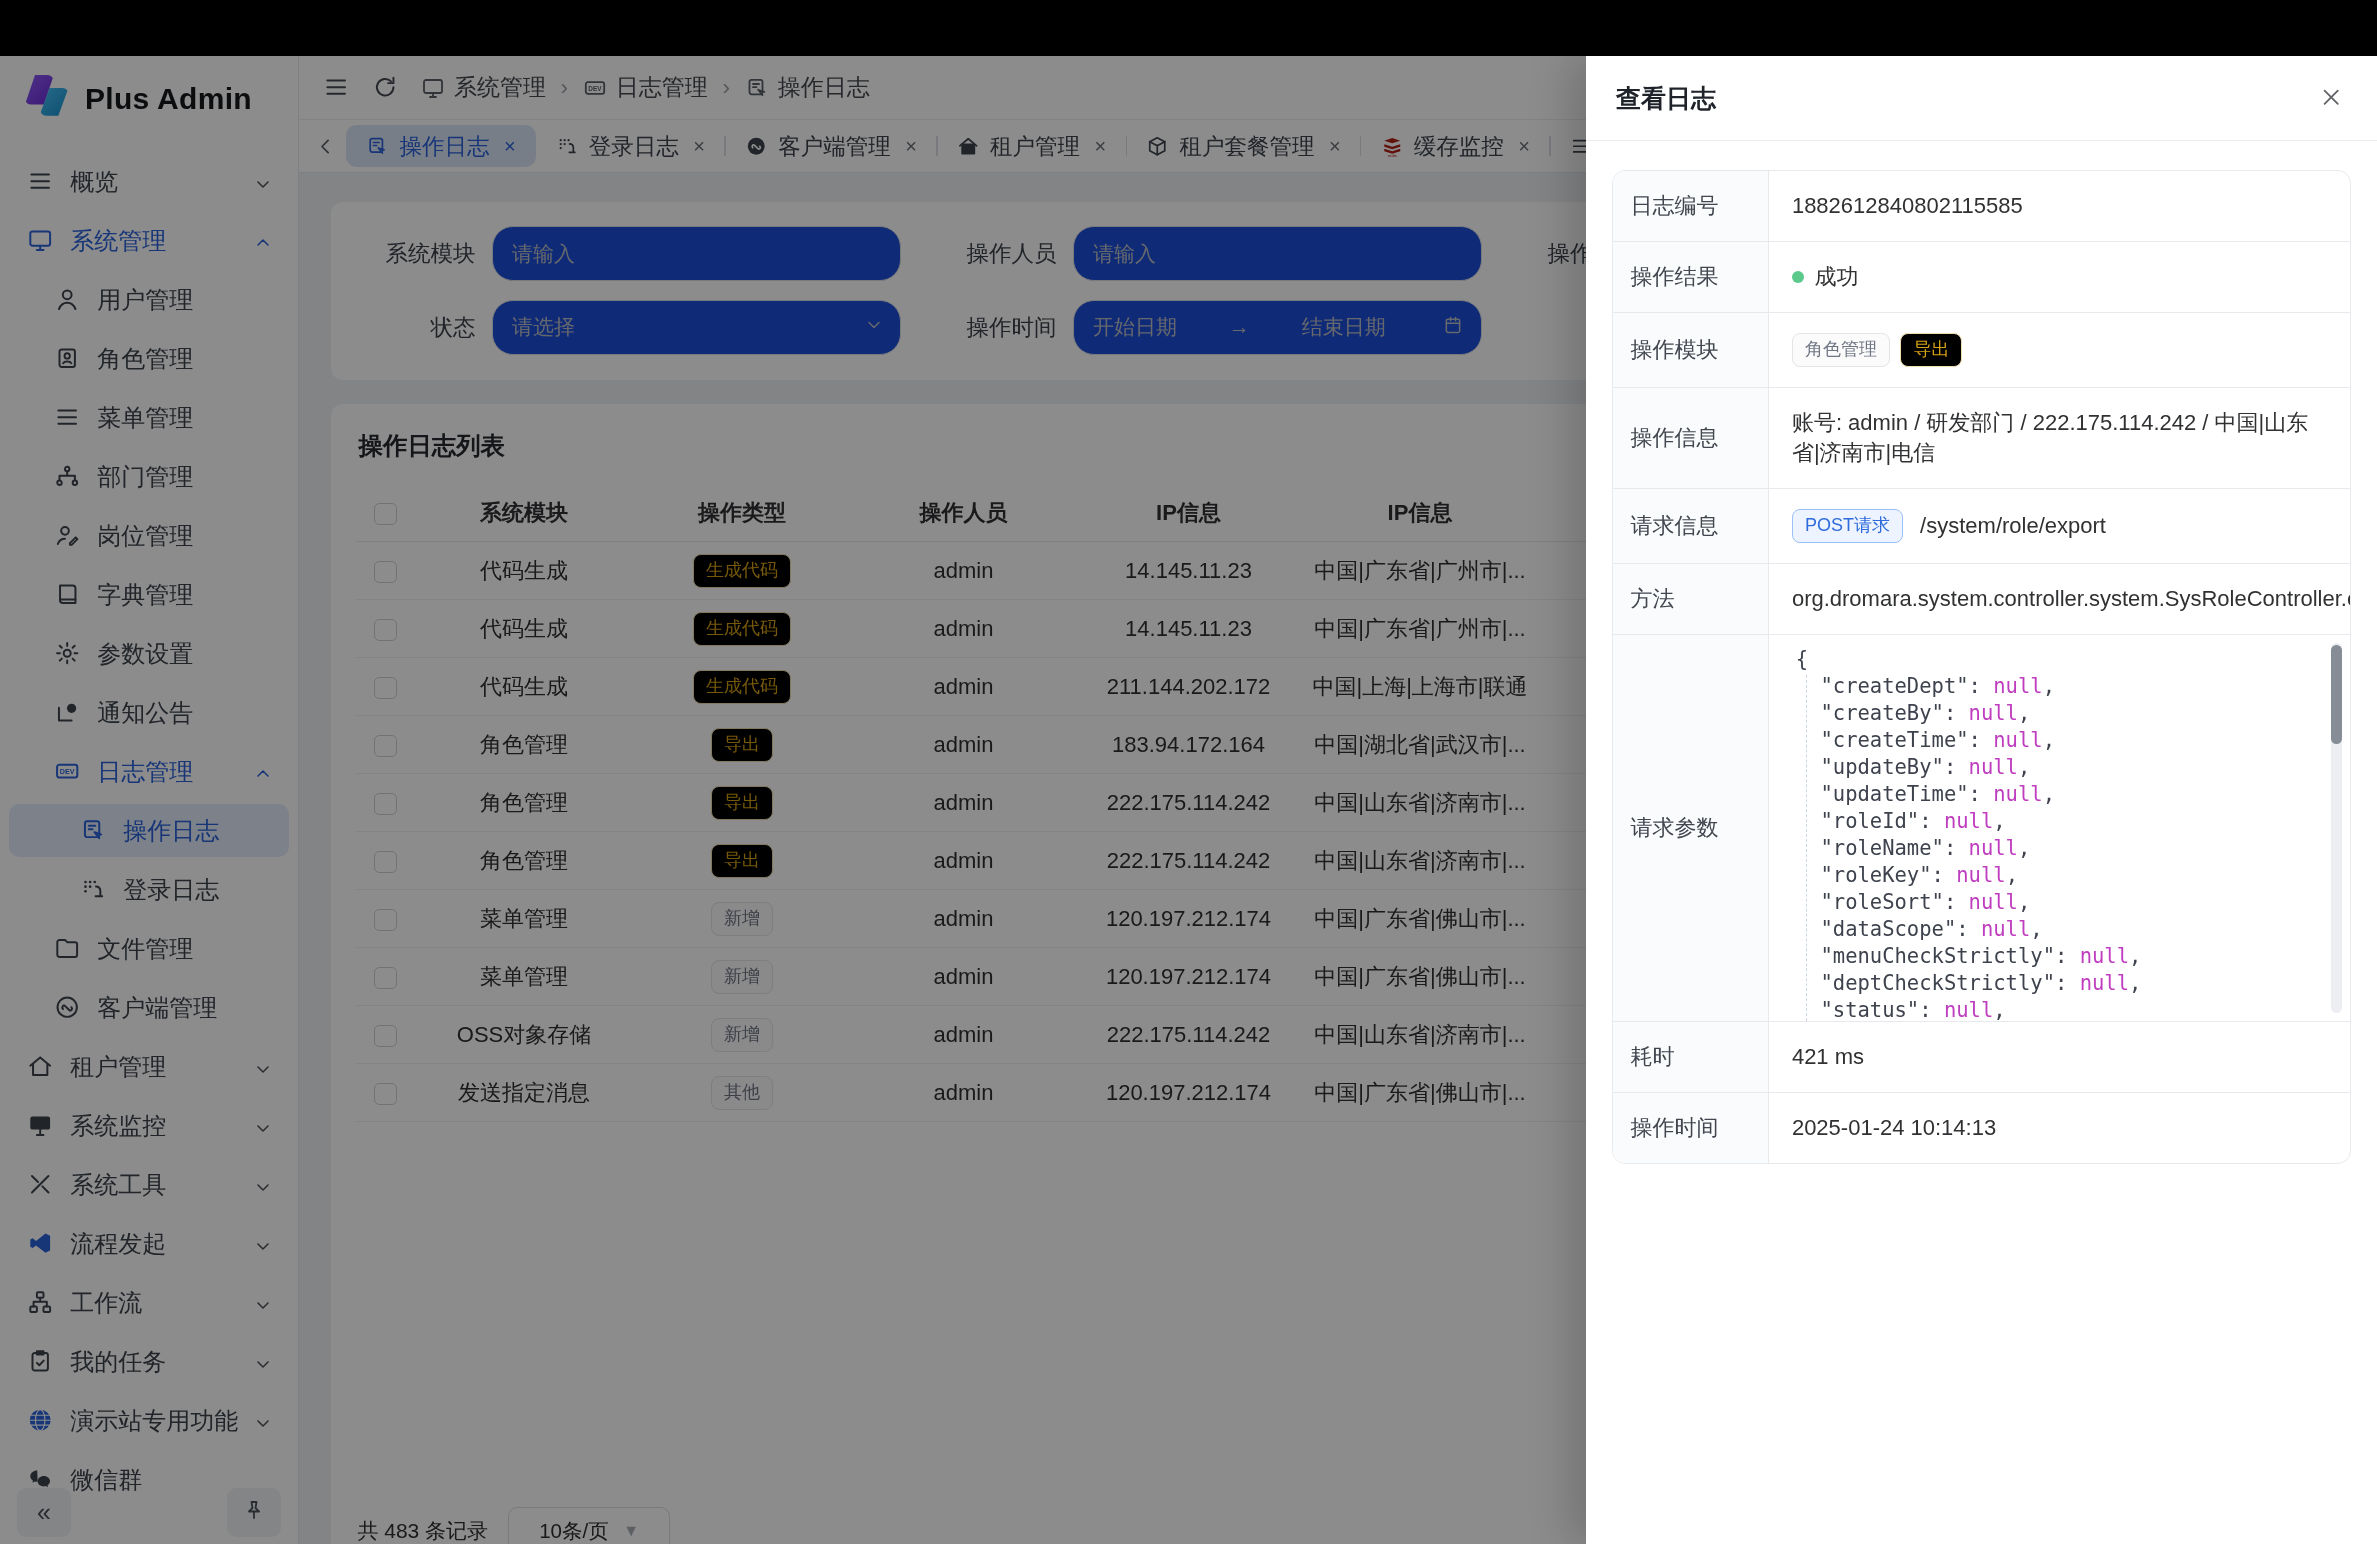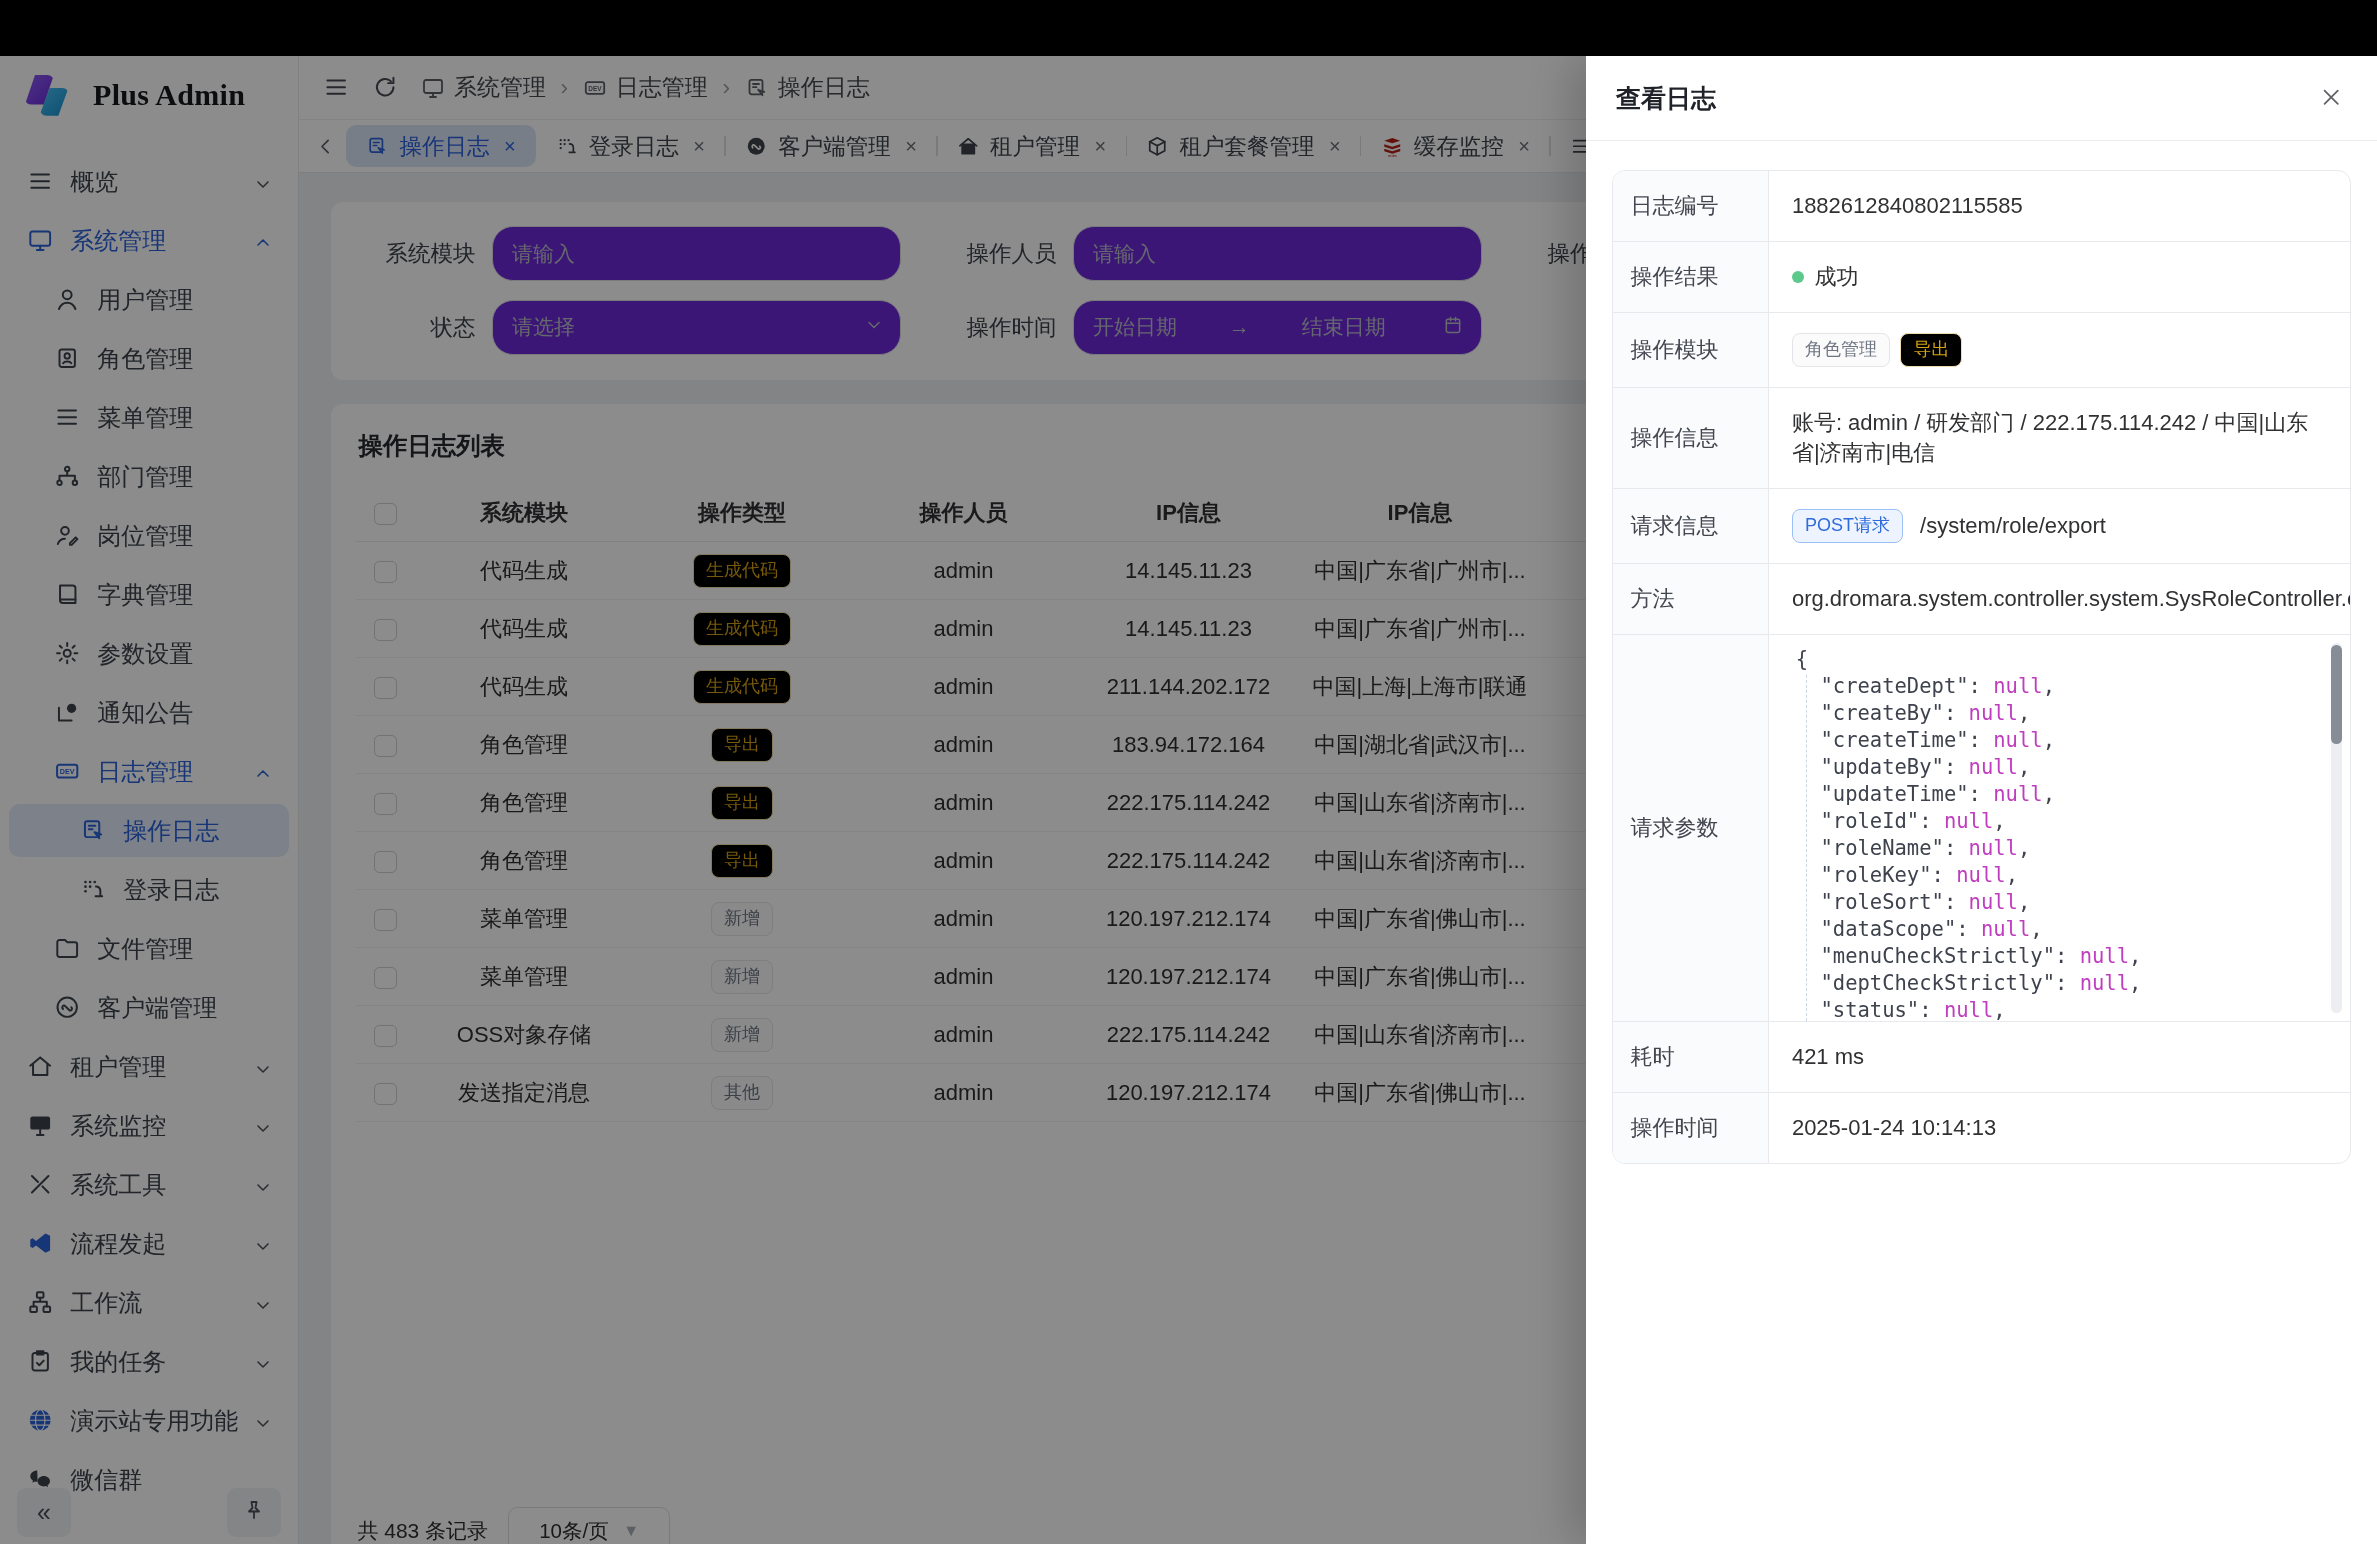--- a/index.html
+++ b/index.html
@@ -12,21 +12,21 @@
   }
   .app {
     position: absolute; left: 0; right: 0; top: 56px; bottom: 0;
     background: #eef1f5; display: flex;
   }
   
   .sidebar {
     width: 299px; background: #fff; border-right: 1.3px solid #e8eaed;
     position: relative; flex: none; overflow: hidden;
   }
-  .logo-row { display: flex; align-items: center; gap: 24px; padding: 18.5px 0 13.2px 25px; font-family: Liberation Serif, serif; }
+  .logo-row { display: flex; align-items: flex-end; gap: 16px; padding: 18.5px 0 13.2px 25px; }
   .logo-mark { width: 44px; height: 41px; position: relative; flex: none; }
   .logo-mark .tri1 { position:absolute; left:0; top:0; width:29px; height:30px;
     background: linear-gradient(135deg,#8b5cf6,#6d28d9); border-radius: 6.6px;
     clip-path: polygon(35% 0,100% 0,65% 100%,0 100%); }
   .logo-mark .tri2 { position:absolute; left:14.5px; top:13.2px; width:29px; height:28px;
     background: linear-gradient(135deg,#38bdf8,#0284c7); border-radius: 6.6px; opacity:.92;
     clip-path: polygon(35% 0,100% 0,65% 100%,0 100%); }
   .logo-text { font-size: 30px; font-weight: 700; color: #16181d; letter-spacing: 0.3px; }
   .menu { padding: 26.4px 9.2px 0 9.2px; }
   .side-item {
@@ -98,21 +98,21 @@
   .content { flex: 1; padding: 29px 32px; overflow: hidden; background: #eef1f5; }
   .filter-card {
     background: #fff; border-radius: 12px; padding: 24px 26.4px 6.6px 26.4px; margin-bottom: 24px;
   }
   .f-row { display: flex; align-items: center; margin-bottom: 18.5px; }
   .f-group { display: flex; align-items: center; margin-right: 37px; }
   .f-label { width: 118px; text-align: right; font-size: 22.5px; color: #3d434c; margin-right: 17px; white-space: nowrap; flex:none; }
   .f-field {
     width: 409px; height: 55px; border: 1.3px solid #dcdfe6; border-radius: 21px;
     display: flex; align-items: center; padding: 0 18.5px; font-size: 21px; color: #b8bdc7;
-    background: #6d28d9; position: relative;
+    background: #1d4ed8; position: relative;
   }
   .f-field .suffix { position: absolute; right: 16px; color: #b8bdc7; }
   .f-field .suffix svg { width: 20px; height: 20px; }
   .f-field.range { justify-content: space-between; }
   .f-field.range .sep { color: #b8bdc7; padding: 0 8px; }
   .table-card {
     background: #fff; border-radius: 12px; padding: 22.5px 25px; height: 1176px;
     position: relative; display: flex; flex-direction: column;
   }
   .table-title { font-size: 24.4px; font-weight: 600; color: #26292e; margin: 4px 0 22.5px 2.6px; }

